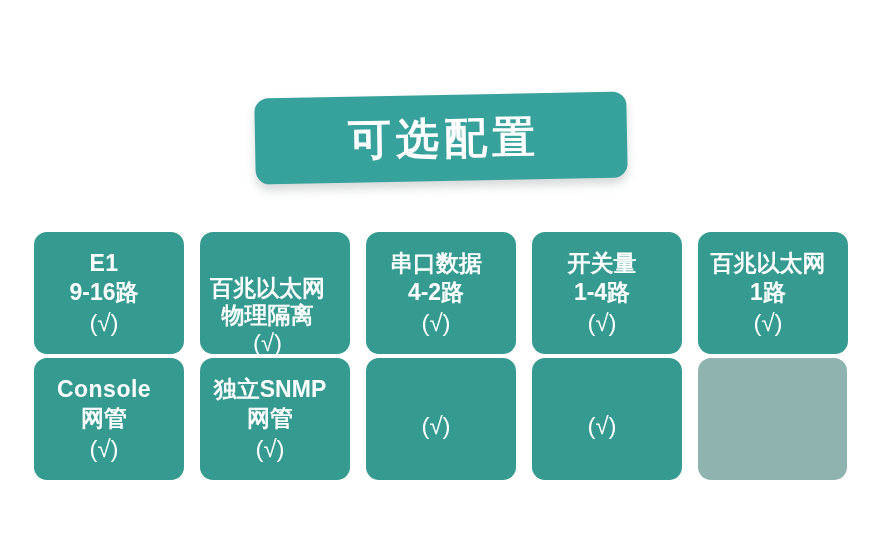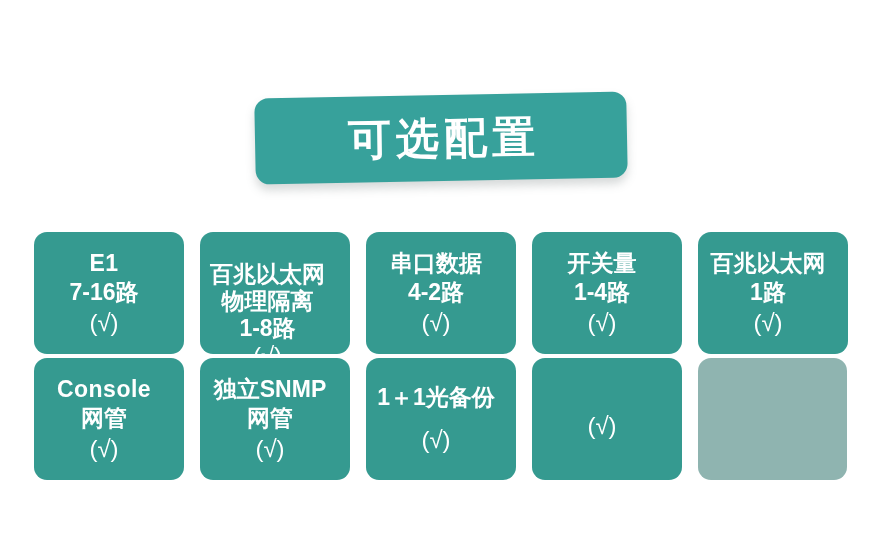--- a/index.html
+++ b/index.html
@@ -120,30 +120,29 @@
   </div>
 </div>
 
 <div class="grid">
 
   <div class="row">
 
     <div class="card">
       <div class="lines">
         <span class="line latin">E1</span>
-        <span class="line">7-16路</span>
+        <span class="line">9-16路</span>
         <span class="line check">(√)</span>
       </div>
     </div>
 
     <div class="card tight">
       <div class="lines">
         <span class="line">百兆以太网</span>
         <span class="line">物理隔离</span>
-        <span class="line">1-8路</span>
         <span class="line check">(√)</span>
       </div>
     </div>
 
     <div class="card">
       <div class="lines">
         <span class="line">串口数据</span>
         <span class="line">4-2路</span>
         <span class="line check">(√)</span>
       </div>
@@ -180,21 +179,20 @@
     <div class="card">
       <div class="lines">
         <span class="line">独立SNMP</span>
         <span class="line">网管</span>
         <span class="line check">(√)</span>
       </div>
     </div>
 
     <div class="card">
       <div class="lines">
-        <span class="line">1＋1光备份</span>
         <span class="line blank"></span>
         <span class="line check">(√)</span>
       </div>
     </div>
 
     <div class="card">
       <div class="lines">
         <span class="line blank"></span>
         <span class="line check">(√)</span>
       </div>

